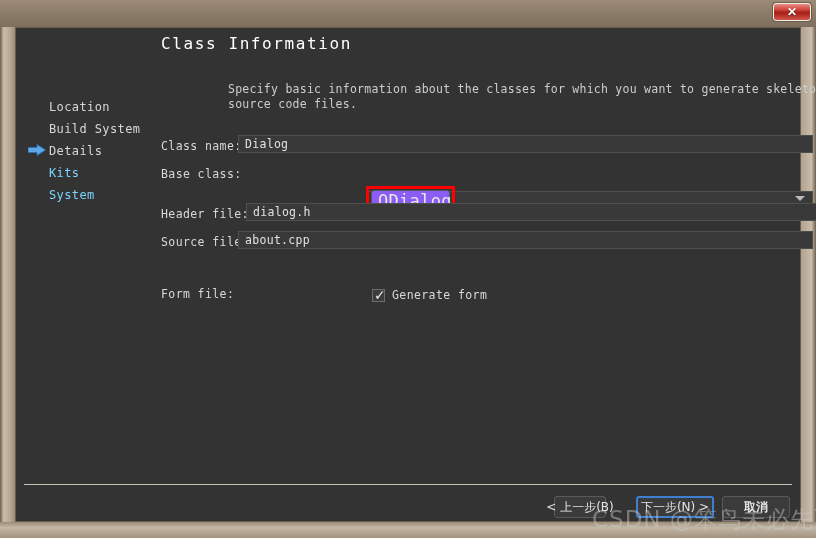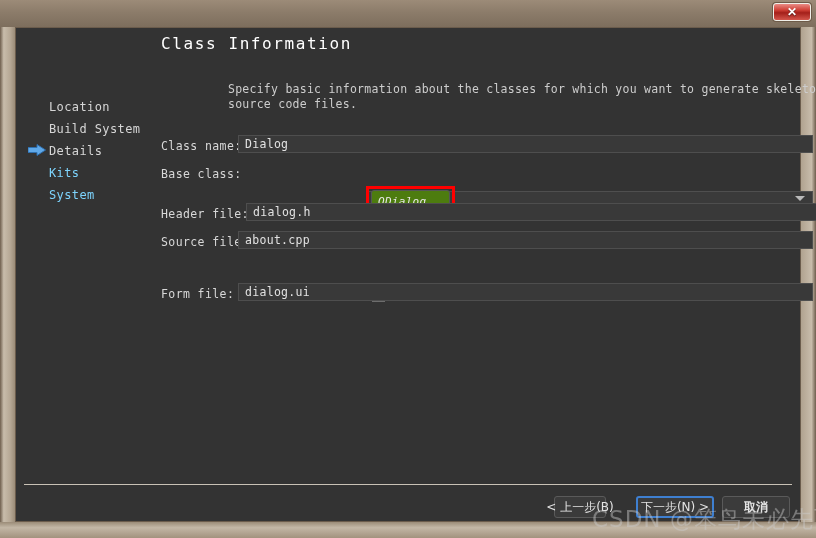--- a/index.html
+++ b/index.html
@@ -202,31 +202,30 @@
     left: 222px; top: 163px;
     width: 447px; height: 20px;
     background: #3a3a3a;
     border: 1px solid #4f4f4f;
     box-sizing: border-box;
   }
   #base-combo-inner {
     position: absolute;
     left: 227px; top: 162px;
     width: 79px; height: 22px;
-    background: #4d7c0f;
+    background: #8b5cf6;
     border: 1px solid #565656;
     border-radius: 3px;
     box-sizing: border-box;
     display: flex;
     align-items: center;
     padding-left: 6px;
-    font-size: 11px;
+    font-size: 17px;
     color: #e8e8e8;
     letter-spacing: .3px;
-    font-style: italic;
   }
   #combo-arrow {
     position: absolute;
     left: 651px; top: 168px;
     width: 0; height: 0;
     border-left: 5px solid transparent;
     border-right: 5px solid transparent;
     border-top: 5px solid #b9b9b9;
   }
 
@@ -366,21 +365,20 @@
       <div class="field readonly" style="left:94px; top:203px; width:575px;">about.cpp</div>
 
       <div id="gen-form-row">
         <span id="gen-form-box">
           <span class="tick">✓</span>
         </span>
         <span id="gen-form-label">Generate form</span>
       </div>
 
       <div class="row-label" style="left:17px; top:259px">Form file:</div>
-      <div class="field readonly" style="left:94px; top:255px; width:575px;">dialog.ui</div>
 
     </div>
 
     <div id="separator"></div>
 
     <div class="btn" id="btn-back">&lt; 上一步(B)</div>
     <div class="btn" id="btn-next">下一步(N) &gt;</div>
     <div class="btn" id="btn-cancel">取消</div>
 
   </div>

